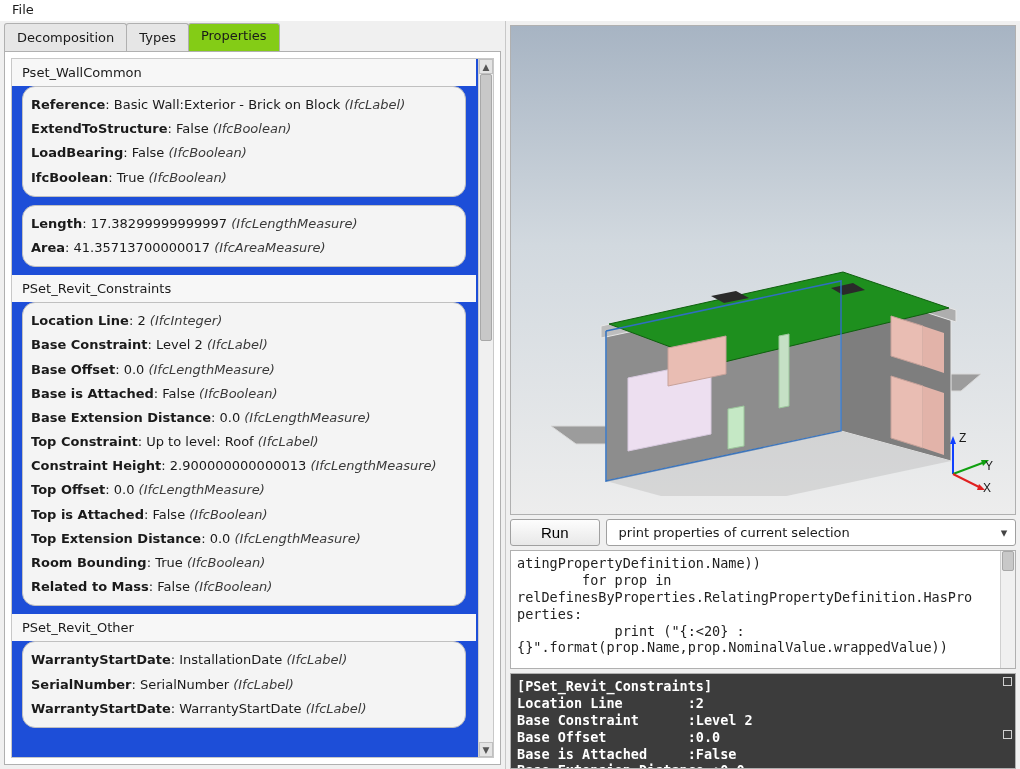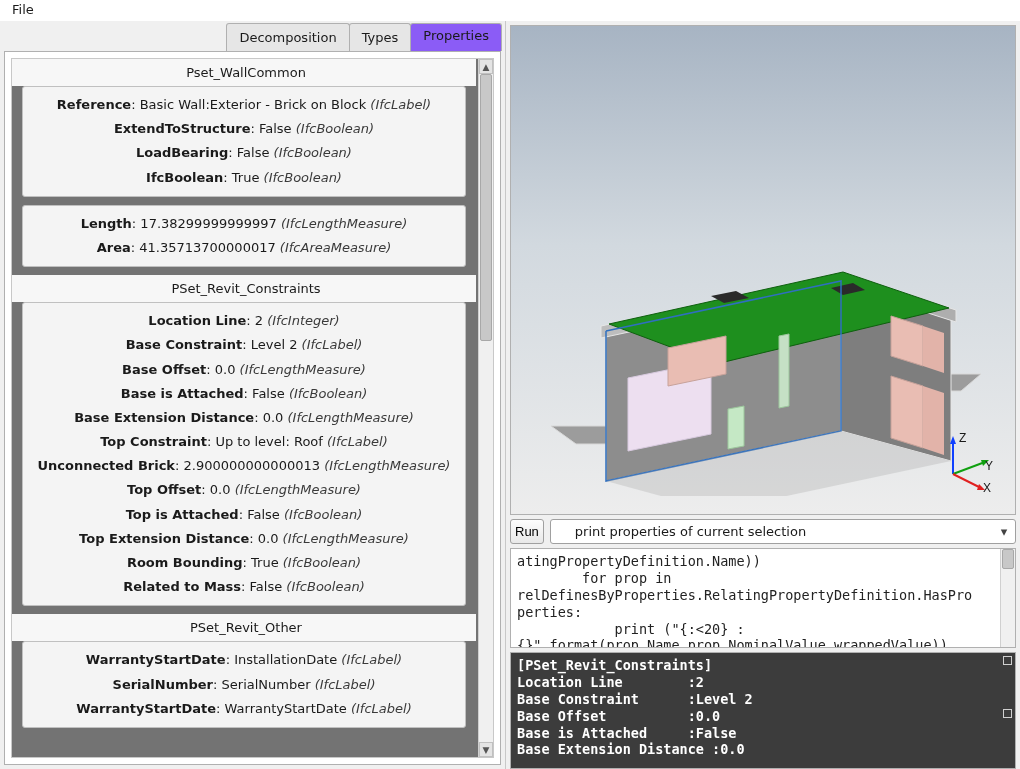--- a/index.html
+++ b/index.html
@@ -32,54 +32,52 @@
     display: flex;
     flex-direction: column;
     background: #f0f0f0;
     border-right: 1px solid #c8c8c8;
   }
   .tabs {
     display: flex;
     align-items: flex-end;
     padding: 2px 4px 0 4px;
     background: #f0f0f0;
-    justify-content: flex-end;
   }
   .tab {
     padding: 6px 12px;
     border: 1px solid #b0b0b0;
     border-bottom: none;
     background: #e6e6e6;
     margin-right: -1px;
     border-radius: 3px 3px 0 0;
     cursor: default;
     font-size: 13px;
   }
   .tab.active {
-    background: #8b5cf6;
+    background: #84cc16;
     position: relative;
     z-index: 2;
     padding-top: 4px;
     padding-bottom: 8px;
   }
   .tab-body-wrapper {
     flex: 1;
     background: #ffffff;
     border: 1px solid #b0b0b0;
     margin: 0 4px 4px 4px;
     position: relative;
     overflow: hidden;
   }
   .tab-body {
     position: absolute;
     inset: 6px;
     border: 1px solid #c8c8c8;
     overflow: hidden;
-    background: #737373;
-    text-align: center;
+    background: #1d4ed8;
   }
   .tab-scroll {
     position: absolute;
     left: 0; top: 0; bottom: 0;
     right: 15px;
     overflow-y: auto;
     padding-right: 2px;
   }
   .scrollbar-v {
     position: absolute;
@@ -108,21 +106,21 @@
   }
   .pset-title {
     padding: 6px 6px 6px 10px;
     font-size: 13px;
     color: #1a1a1a;
     background: #f7f7f7;
   }
   .pset-box {
     margin: 0 10px 8px 10px;
     border: 1px solid #c0c0c0;
-    border-radius: 3px;
+    border-radius: 13px;
     background: #f4f4f4;
     padding: 6px 8px;
   }
   .prop-row {
     padding: 3px 0;
     font-size: 13px;
     line-height: 1.4;
   }
   .prop-row b { font-weight: bold; }
   .prop-row .ifc { font-style: italic; color: #3a3a3a; }
@@ -157,52 +155,52 @@
     top: 190px;
     width: 430px;
     height: 280px;
   }
   .run-row {
     display: flex;
     gap: 6px;
     align-items: stretch;
   }
   .btn-run {
-    padding: 4px 4px;
+    padding: 4px 30px;
     border: 1px solid #a0a0a0;
     border-radius: 3px;
     background: linear-gradient(#fdfdfd, #e8e8e8);
-    font-size: 13px;
+    font-size: 15px;
     cursor: default;
   }
   .combo {
     flex: 1;
     display: flex;
     align-items: center;
     border: 1px solid #a0a0a0;
     border-radius: 3px;
     background: #fff;
-    padding: 0 4px 0 24px;
+    padding: 0 4px 0 12px;
     font-size: 13px;
     position: relative;
   }
   .combo .chev {
     width: 14px;
     text-align: center;
     color: #444;
   }
   .code-pane, .out-pane {
     position: relative;
     border: 1px solid #b0b0b0;
     font-family: "DejaVu Sans Mono", "Liberation Mono", monospace;
     font-size: 13.5px;
     overflow: hidden;
   }
   .code-pane {
-    height: 100px;
+    height: 119px;
     background: #ffffff;
     color: #222;
   }
   .code-inner, .out-inner {
     position: absolute;
     left: 6px; top: 4px; right: 18px;
     white-space: pre;
     line-height: 1.25;
   }
   .code-pane .scrollbar-v .thumb { top: 0; height: 18px; }
@@ -252,21 +250,21 @@
               <div class="prop-row"><b>Area</b>: 41.35713700000017 <span class="ifc">(IfcAreaMeasure)</span></div>
             </div>
             <div class="pset-title">PSet_Revit_Constraints</div>
             <div class="pset-box">
               <div class="prop-row"><b>Location Line</b>: 2 <span class="ifc">(IfcInteger)</span></div>
               <div class="prop-row"><b>Base Constraint</b>: Level 2 <span class="ifc">(IfcLabel)</span></div>
               <div class="prop-row"><b>Base Offset</b>: 0.0 <span class="ifc">(IfcLengthMeasure)</span></div>
               <div class="prop-row"><b>Base is Attached</b>: False <span class="ifc">(IfcBoolean)</span></div>
               <div class="prop-row"><b>Base Extension Distance</b>: 0.0 <span class="ifc">(IfcLengthMeasure)</span></div>
               <div class="prop-row"><b>Top Constraint</b>: Up to level: Roof <span class="ifc">(IfcLabel)</span></div>
-              <div class="prop-row"><b>Unconnected Brick</b>: 2.900000000000013 <span class="ifc">(IfcLengthMeasure)</span></div>
+              <div class="prop-row"><b>Constraint Height</b>: 2.900000000000013 <span class="ifc">(IfcLengthMeasure)</span></div>
               <div class="prop-row"><b>Top Offset</b>: 0.0 <span class="ifc">(IfcLengthMeasure)</span></div>
               <div class="prop-row"><b>Top is Attached</b>: False <span class="ifc">(IfcBoolean)</span></div>
               <div class="prop-row"><b>Top Extension Distance</b>: 0.0 <span class="ifc">(IfcLengthMeasure)</span></div>
               <div class="prop-row"><b>Room Bounding</b>: True <span class="ifc">(IfcBoolean)</span></div>
               <div class="prop-row"><b>Related to Mass</b>: False <span class="ifc">(IfcBoolean)</span></div>
             </div>
             <div class="pset-title">PSet_Revit_Other</div>
             <div class="pset-box">
               <div class="prop-row"><b>WarrantyStartDate</b>: InstallationDate <span class="ifc">(IfcLabel)</span></div>
               <div class="prop-row"><b>SerialNumber</b>: SerialNumber <span class="ifc">(IfcLabel)</span></div>

